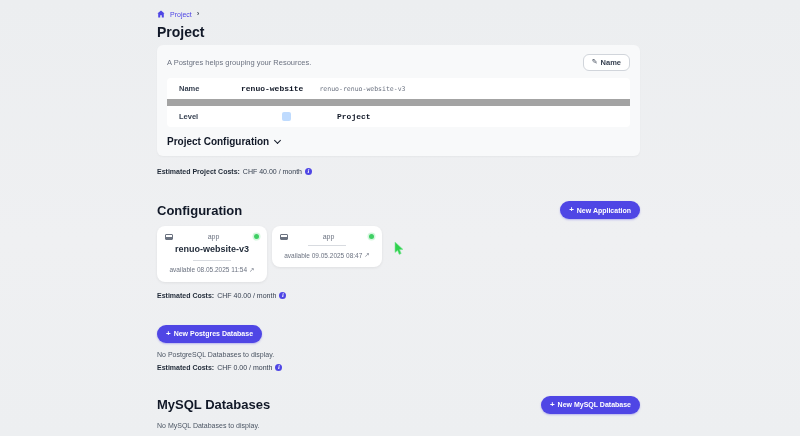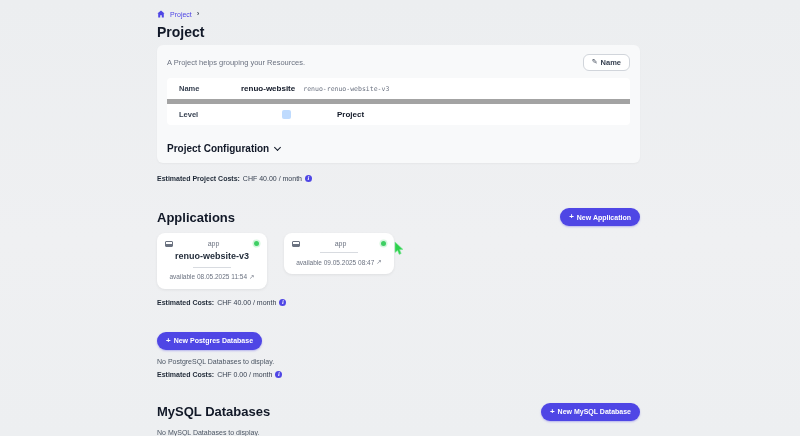--- a/index.html
+++ b/index.html
@@ -31,26 +31,26 @@
   .card-desc { font-size:7.5px; color:#6b7280; padding-top:4px; }
   .edit-btn {
     display:inline-flex; align-items:center; gap:3px;
     background:#ffffff; border:1px solid #d1d5db; border-radius:6px;
     font-size:7.5px; font-weight:bold; color:#374151; padding:3px 8px; cursor:pointer;
     font-family:"Liberation Sans", sans-serif;
   }
   .pencil { font-family:"DejaVu Sans", sans-serif; font-size:7px; line-height:1; }
   .rows { margin-top:7px; background:#ffffff; border-radius:4px; overflow:hidden; }
   .row { display:flex; align-items:center; padding:6px 12px; font-size:8px; }
-  .row + .row { border-top:5px solid #a3a3a3;gap:41px; }
+  .row + .row { border-top:7px solid #a3a3a3;gap:41px; }
   .row-label { width:62px; font-weight:bold; color:#374151; font-size:7.5px; }
-  .row-value { font-weight:bold; color:#111827; }
-  .row-meta { margin-left:8px; font-family:"DejaVu Sans Mono", monospace; font-size:6.5px; color:#6b7280; }
+  .row-value { font-weight:bold; color:#111827;font-family:Liberation Mono, monospace; }
+  .row-meta { margin-left:16px; font-family:"DejaVu Sans Mono", monospace; font-size:6.5px; color:#6b7280; }
   .level-badge { width:9px; height:9px; border-radius:2px; background:#bfdbfe; display:inline-block; margin-right:5px; }
-  .config-row { margin-top:18px; display:flex; align-items:center; gap:6px; cursor:pointer; }
+  .config-row { margin-top:9px; display:flex; align-items:center; gap:6px; cursor:pointer; }
   .config-label { font-size:10px; font-weight:bold; color:#111827; }
   .chev-down {
     width:5px; height:5px; border-right:1.6px solid #111827; border-bottom:1.6px solid #111827;
     transform:rotate(45deg); margin-top:-3px;
   }
 
   
   .cost-line { font-size:7px; color:#374151; display:flex; align-items:center; gap:3px; }
   .cost-label { font-weight:bold; color:#1f2937; }
   .info-dot {
@@ -65,21 +65,21 @@
   .pill-btn {
     background:#4f46e5; color:#ffffff; border:none; border-radius:999px;
     font-size:7px; font-weight:bold; padding:5px 9px; cursor:pointer;
     display:inline-flex; align-items:center; gap:3px;
     font-family:"Liberation Sans", sans-serif;
     box-shadow:0 1px 2px rgba(79,70,229,0.35);
   }
   .pill-plus { font-size:8px; line-height:1; font-weight:bold; }
 
   
-  .app-cards { margin-top:7px; display:flex; gap:17px; align-items:flex-start; }
+  .app-cards { margin-top:7px; display:flex; gap:5px; align-items:flex-start; }
   .app-card {
     width:110px; background:#ffffff; border-radius:8px; padding:7px 8px 8px;
     box-shadow:0 1px 3px rgba(0,0,0,0.07); cursor:pointer;
   }
   .app-card-top { display:flex; align-items:center; justify-content:space-between; }
   .win-icon { width:8px; height:6px; border:1px solid #6b7280; border-radius:1px; position:relative; }
   .win-icon::after { content:""; position:absolute; left:0; right:0; bottom:0; height:2px; background:#6b7280; }
   .app-type { font-size:7px; color:#6b7280; }
   .status-dot { width:5px; height:5px; border-radius:50%; background:#3ecf63; box-shadow:0 0 0 1.5px #d4f6dd; }
   .app-name { margin-top:4px; font-size:9px; font-weight:bold; color:#1f2937; text-align:center; line-height:1.18; }
@@ -107,21 +107,21 @@
       </svg>
     </span>
     <a>Project</a>
     <span class="crumb-sep">›</span>
   </div>
 
   <h1 class="page-title">Project</h1>
 
   <div class="card">
     <div class="card-head">
-      <div class="card-desc">A Project helps grouping your Resources.</div>
+      <div class="card-desc">A Postgres helps grouping your Resources.</div>
       <button class="edit-btn">
         <span class="pencil">✎</span>
         <span>Name</span>
       </button>
     </div>
     <div class="rows">
       <div class="row">
         <span class="row-label">Name</span>
         <span class="row-value">renuo-website</span>
         <span class="row-meta">renuo-renuo-website-v3</span>
@@ -138,21 +138,21 @@
     </div>
   </div>
 
   <div class="cost-line mt12">
     <span class="cost-label">Estimated Project Costs:</span>
     <span>CHF 40.00 / month</span>
     <span class="info-dot">i</span>
   </div>
 
   <div class="section-head mt26">
-    <h2 class="section-title">Applications</h2>
+    <h2 class="section-title">Configuration</h2>
     <button class="pill-btn">
       <span class="pill-plus">+</span>
       <span>New Application</span>
     </button>
   </div>
 
   <div class="app-cards">
     <div class="app-card">
       <div class="app-card-top">
         <span class="win-icon"></span>

